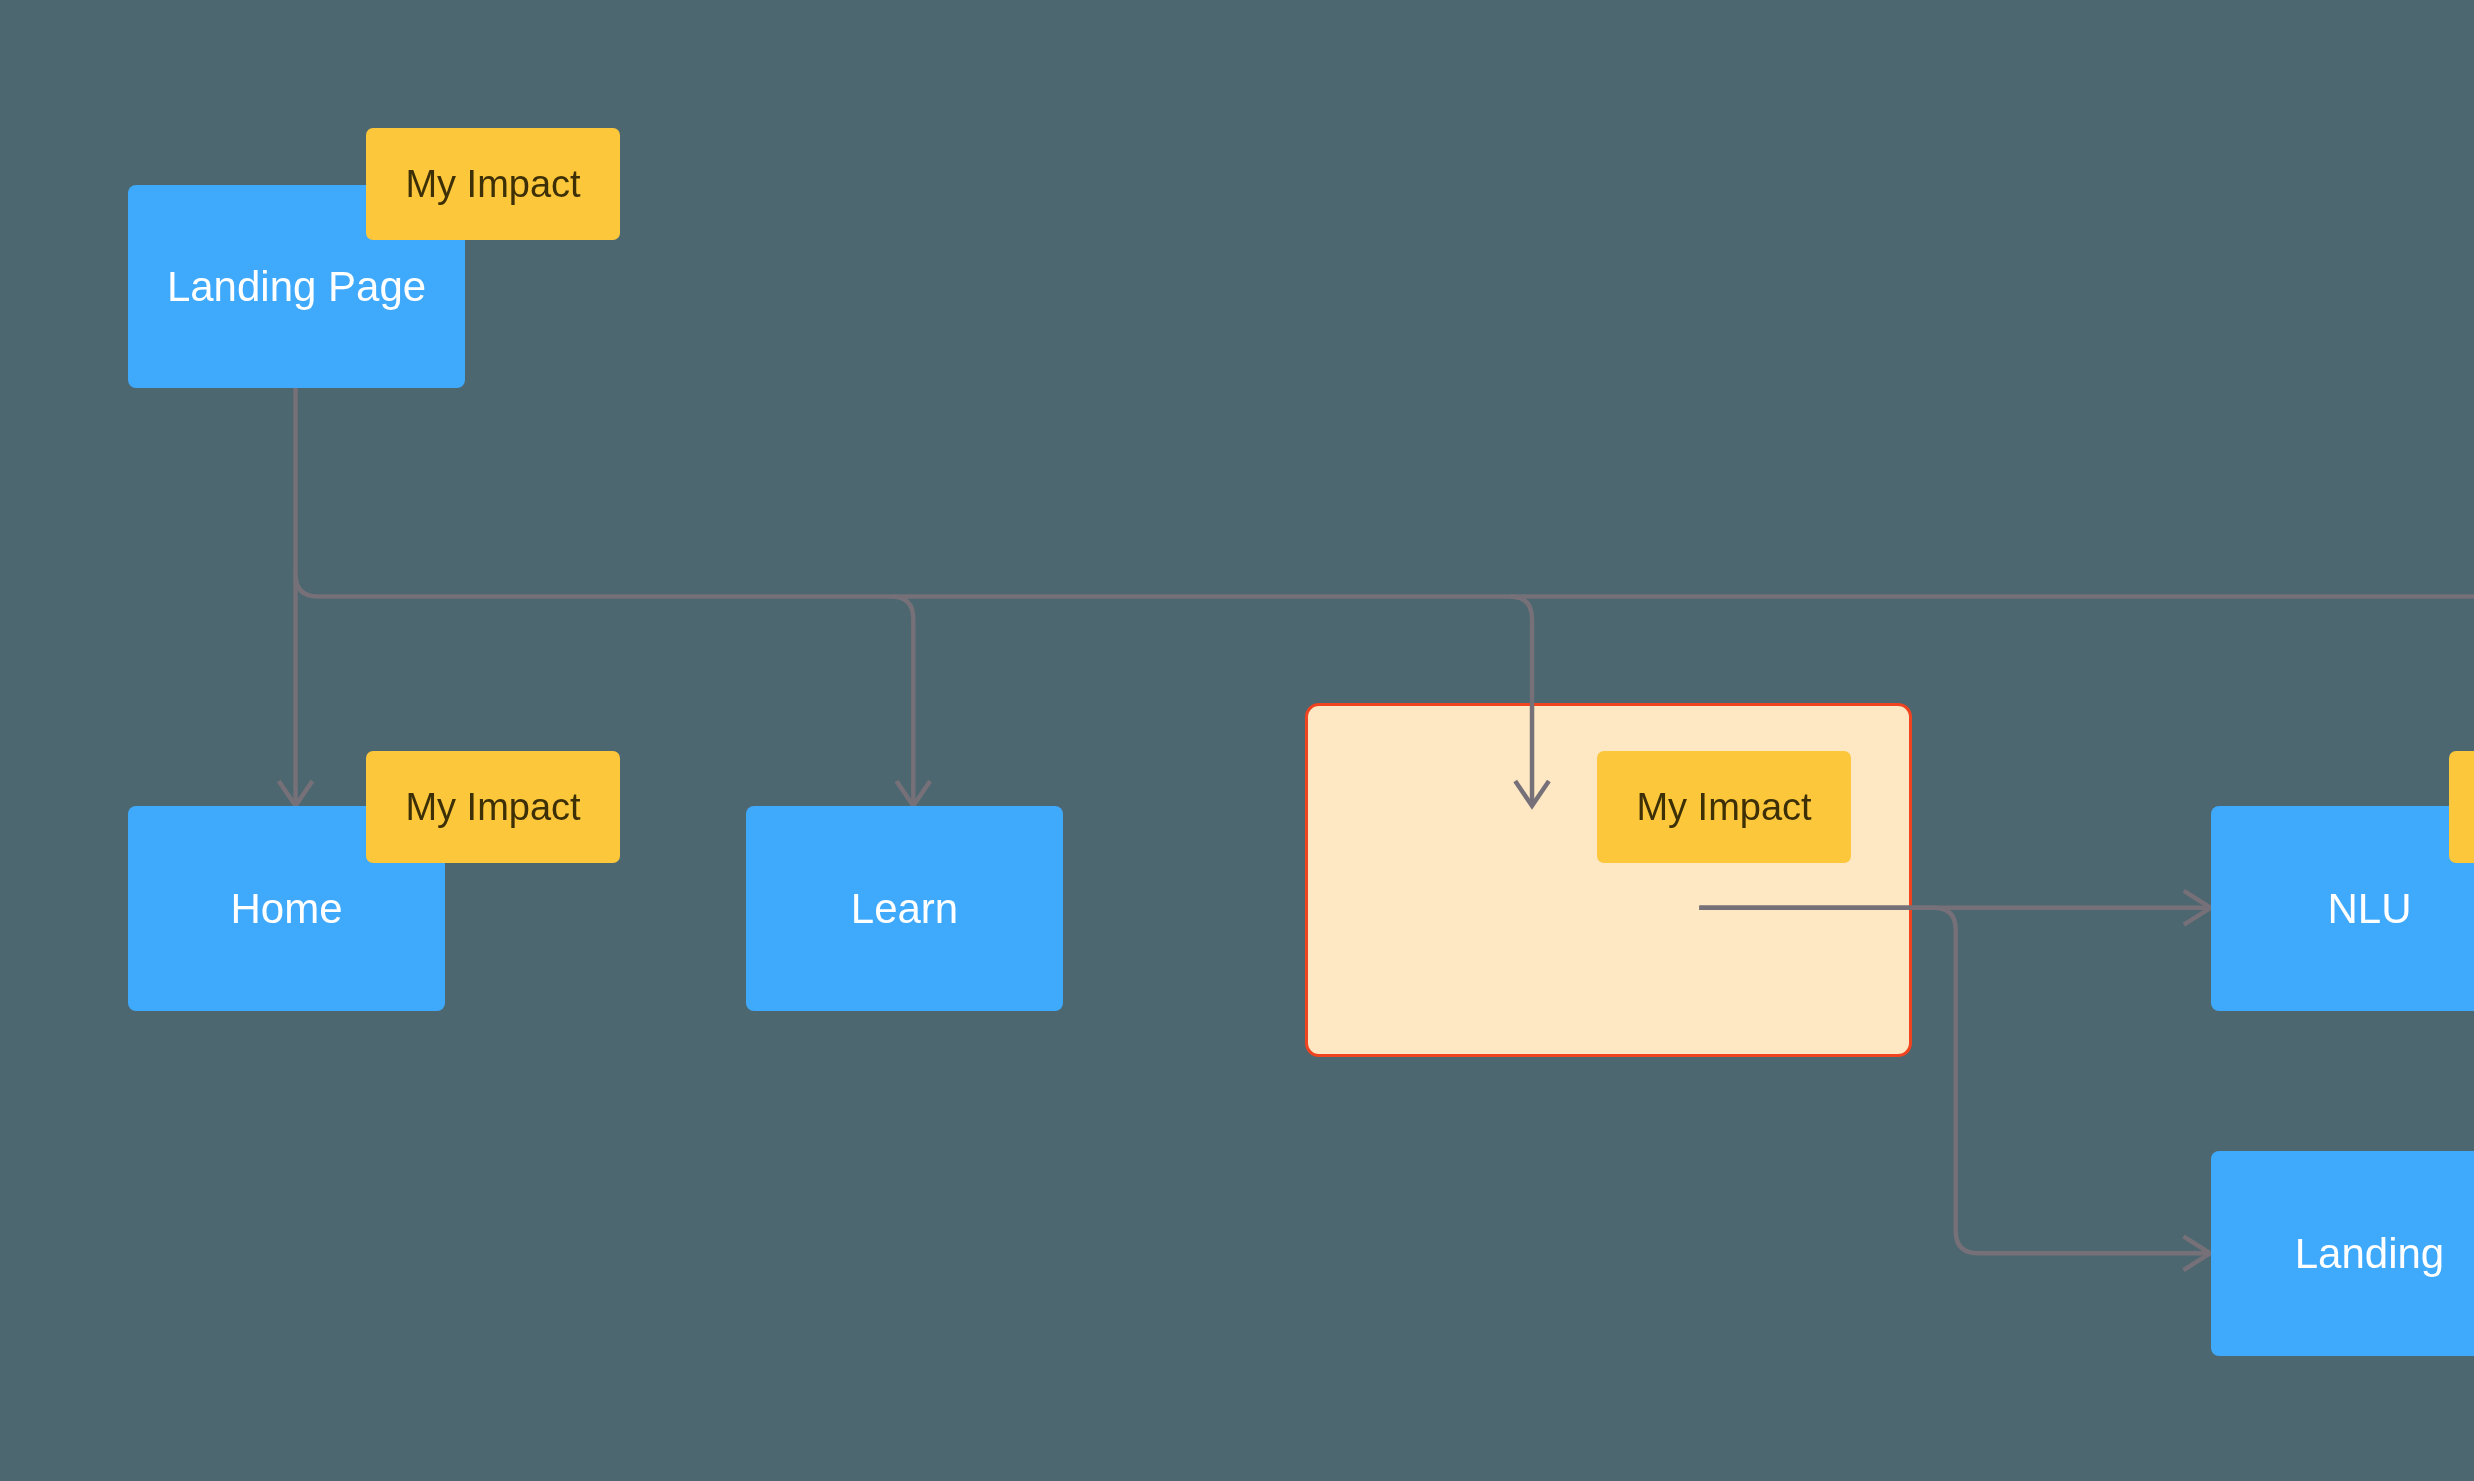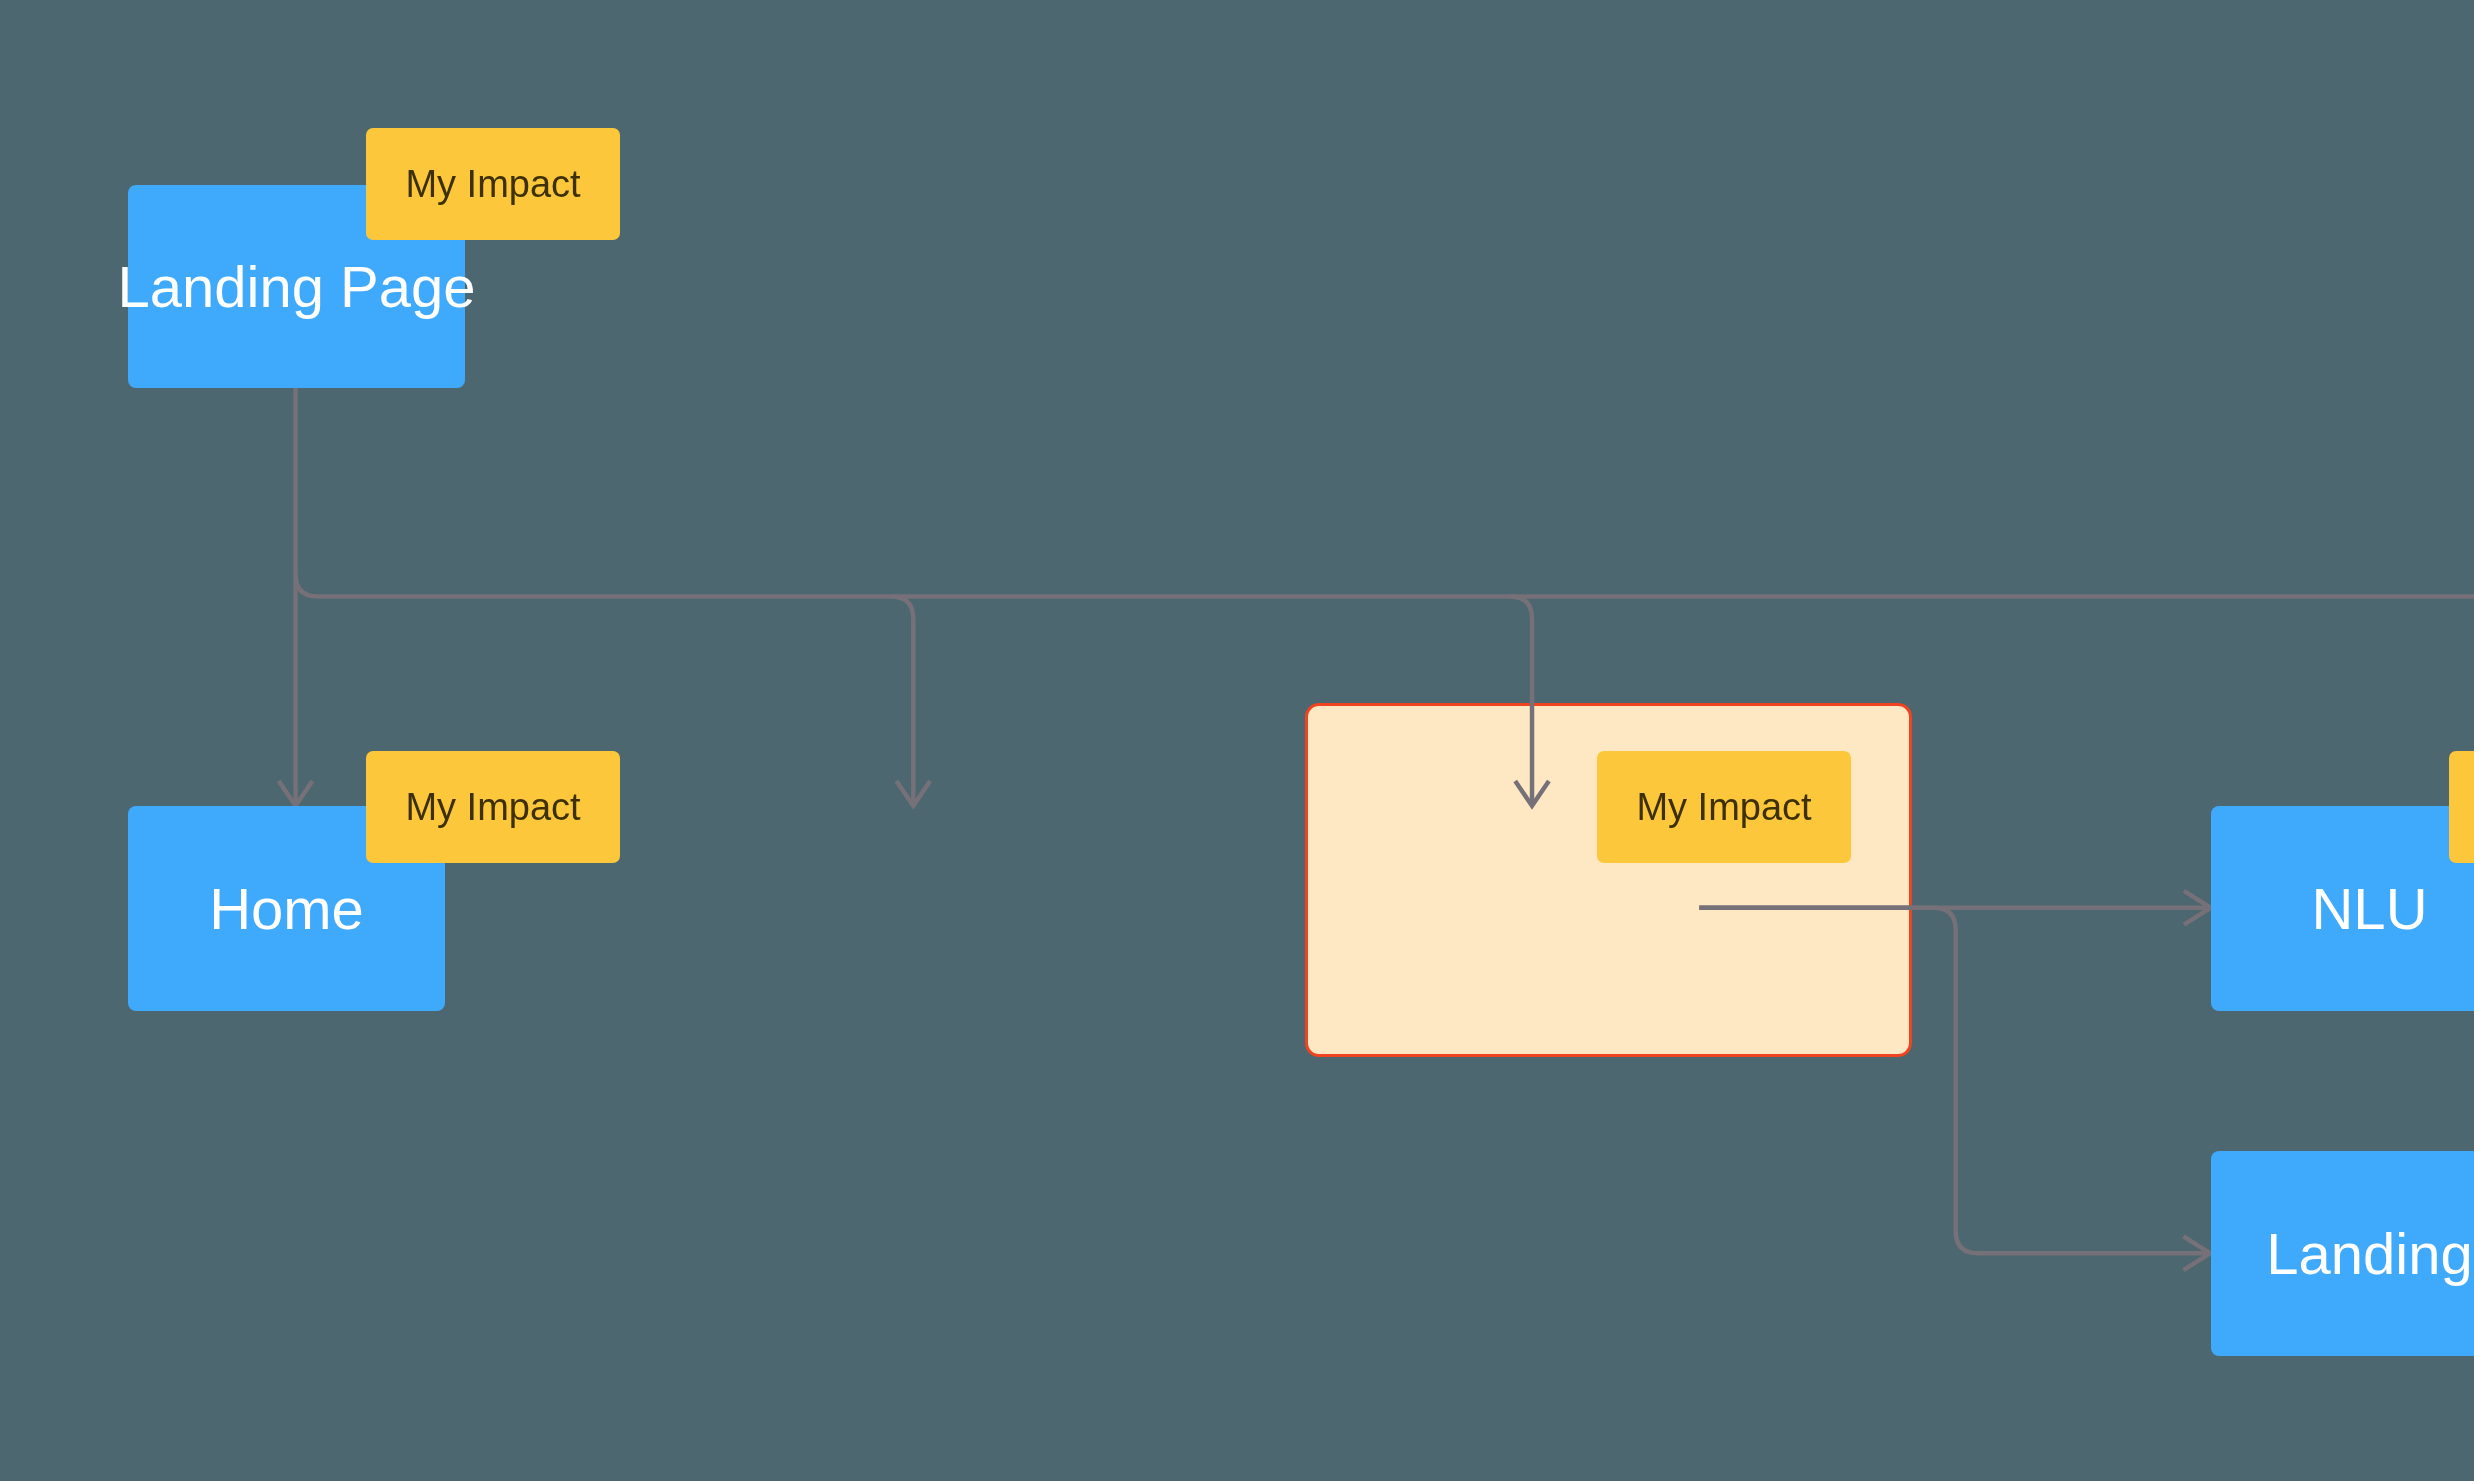--- a/index.html
+++ b/index.html
@@ -13,21 +13,21 @@
   .group{
     position:absolute; background:var(--highlight_fill);
     border:3.5px solid var(--highlight_border); border-radius:14px;
   }
   svg.wires{position:absolute; left:0; top:0; pointer-events:none;}
   svg.wires path{stroke:var(--connector); stroke-width:9; fill:none; pointer-events:stroke;}
   .node{
     position:absolute; width:317px; height:205px; background:var(--node);
     border-radius:8px; display:flex; align-items:center; justify-content:center;
   }
-  .node .label{color:var(--node_text); font-size:58px; line-height:1; white-space:nowrap;}
+  .node .label{color:var(--node_text); font-size:42px; line-height:1; white-space:nowrap;}
   .badge{
     position:absolute; width:254px; height:112px; background:var(--badge);
     border-radius:7px; display:flex; align-items:center; justify-content:center;
   }
   .badge .label{color:var(--badge_text); font-size:38px; line-height:1; white-space:nowrap;}
   
   #node-landing-page{left:128px; top:185px; width:337px; height:203px;}
   #node-home        {left:128px; top:806px;}
   #node-learn       {left:746px; top:806px;}
   #node-projects    {left:1364px; top:806px;}
@@ -72,20 +72,23 @@
 
     <path d="M 5143 2532 L 5612 2532 Q 5657 2532 5657 2487 L 5657 1888 Q 5657 1843 5702 1843 L 6145 1843"></path>
   </svg>
 
   <div class="node" id="node-landing-page">
     <span class="label">Landing Page</span>
   </div>
   <div class="node" id="node-home">
     <span class="label">Home</span>
   </div>
+  <div class="node" id="node-learn">
+    <span class="label">Learn</span>
+  </div>
   <div class="node" id="node-nlu">
     <span class="label">NLU</span>
   </div>
   <div class="node" id="node-dialog">
     <span class="label">Landing</span>
   </div>
 
   <div class="badge" id="badge-landing-page">
     <span class="label">My Impact</span>
   </div>

